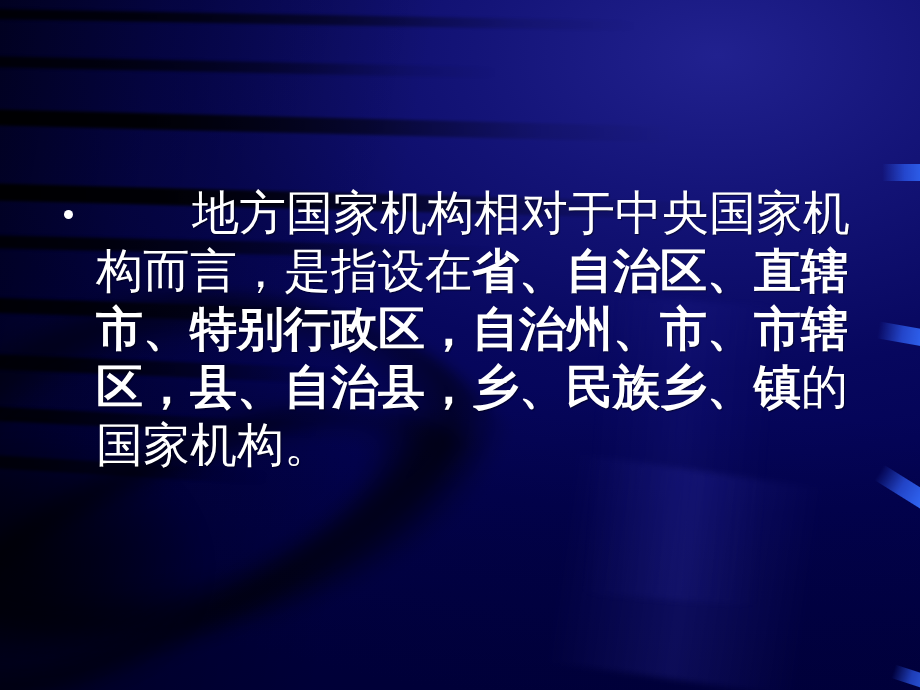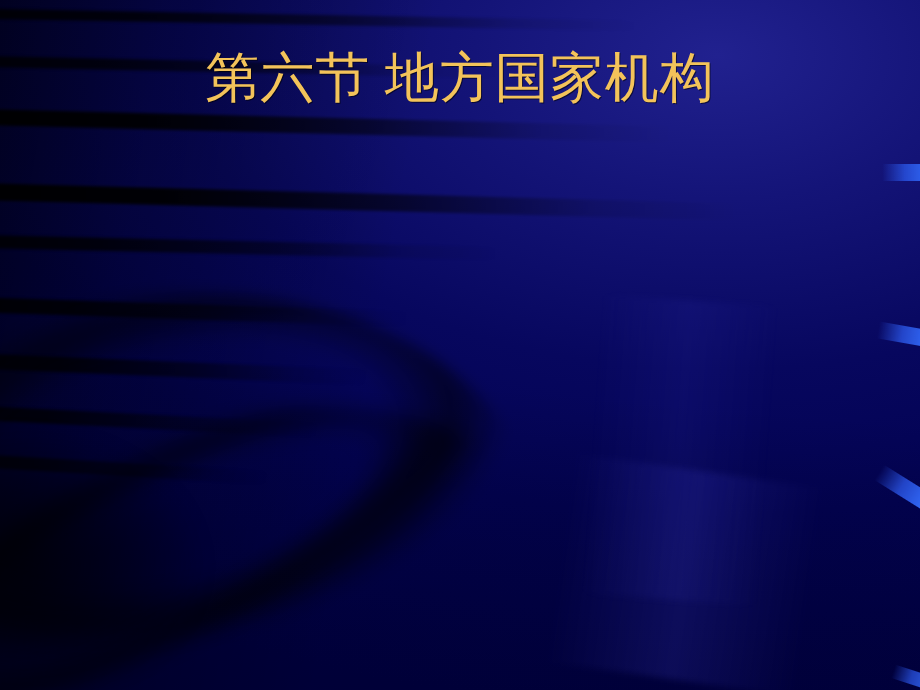--- a/index.html
+++ b/index.html
@@ -177,16 +177,21 @@
   <div class="swoosh2"></div>
   <div class="corner-dark"></div>
   <div class="faint-streak s1"></div>
   <div class="faint-streak s2"></div>
 
   <div class="accent a1"></div>
   <div class="accent a2"></div>
   <div class="accent a3"></div>
   <div class="accent a4"></div>
 
-  <div class="title">第六节 地方国家机构</div>
 
+  <div class="body-block">
+    <div class="bullet-row">
+      <span class="bullet-dot"></span>
+      <p class="para"><span class="indent"></span><span class="serif">地方国家机构相对于中央国家机构而言，是指设在</span><span class="sans">省、自治区、直辖市、特别行政区，自治州、市、市辖区，县、自治县，乡、民族乡、镇</span><span class="serif">的国家机构。</span></p>
+    </div>
+  </div>
 
 </div>
 
 </body></html>

